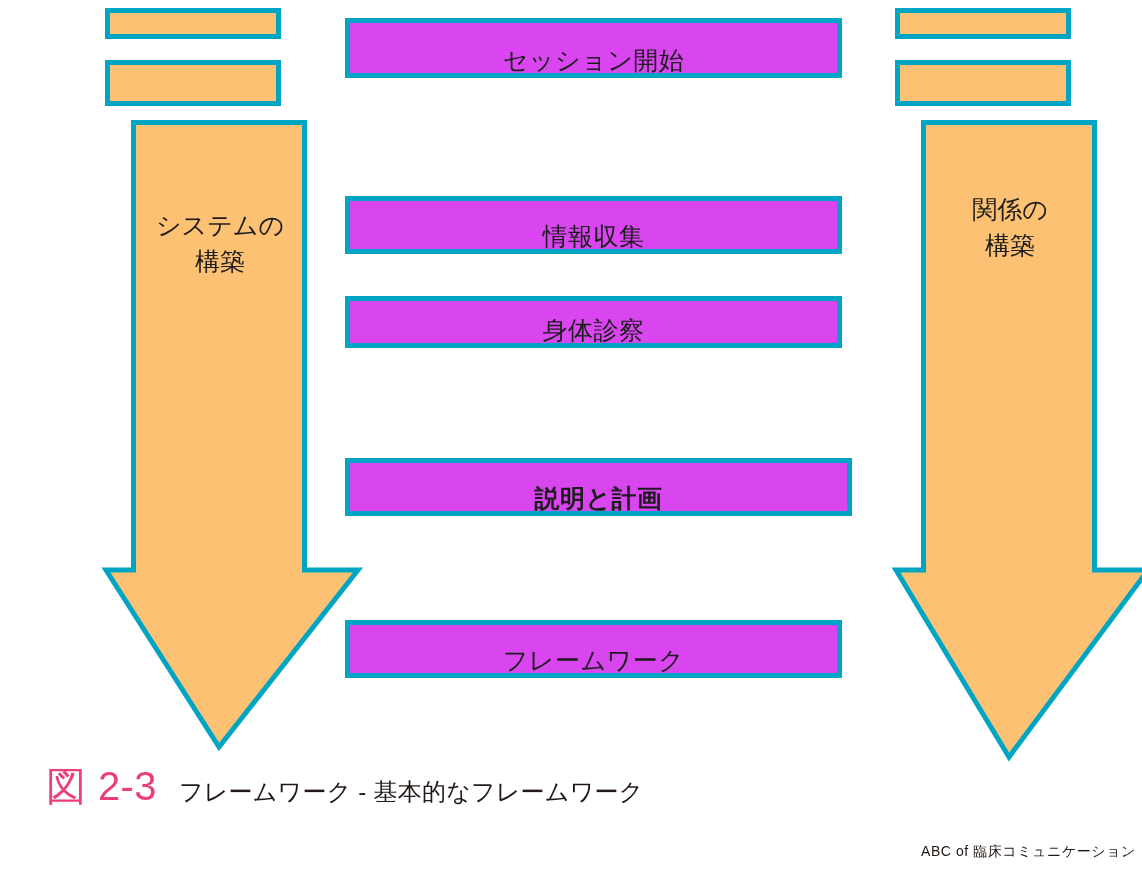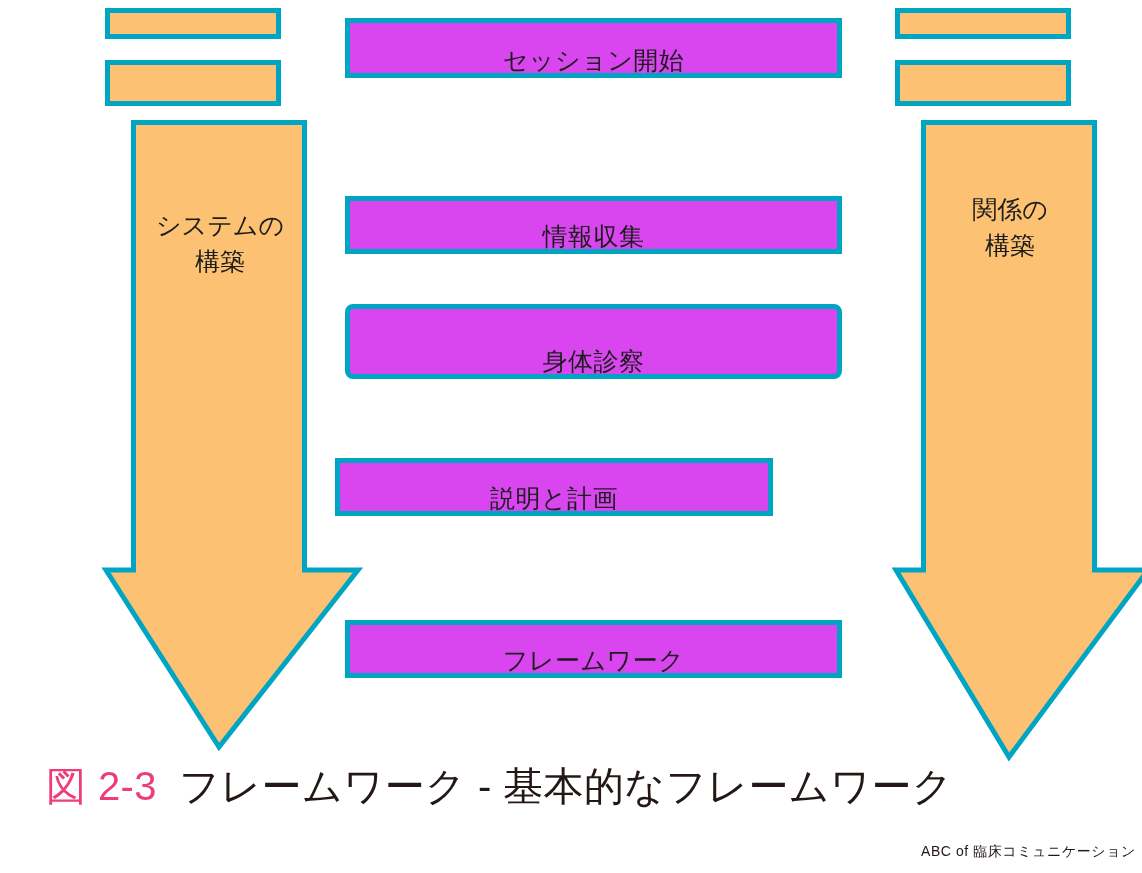--- a/index.html
+++ b/index.html
@@ -77,21 +77,21 @@
     align-items: baseline;
     white-space: nowrap;
   }
   #caption-number {
     color: #ee3d7b;
     font-size: 40px;
     letter-spacing: 0.01em;
   }
   #caption-text {
     color: #231815;
-    font-size: 40px;
+    font-size: 24px;
     margin-left: 22px;
     letter-spacing: 0.01em;
   }
 
   
   #page-footer {
     position: absolute;
     right: 6px;
     top: 843px;
     font-size: 14px;
@@ -123,25 +123,25 @@
   <div id="center-column">
 
     <div class="step-box" style="left:345px; top:18px; width:497px; height:60px;">
       <span class="step-label">セッション開始</span>
     </div>
 
     <div class="step-box" style="left:345px; top:160px; width:497px; height:58px;margin-top:36px;">
       <span class="step-label">情報収集</span>
     </div>
 
-    <div class="step-box" style="left:345px; top:304px; width:497px; height:75px;border-radius:8px;">
+    <div class="step-box" style="left:345px; top:296px; width:497px; height:52px;">
       <span class="step-label">身体診察</span>
     </div>
 
-    <div class="step-box" style="left:335px; top:458px; width:438px; height:58px;">
+    <div class="step-box" style="left:345px; top:458px; width:507px; height:58px;font-weight:bold;">
       <span class="step-label">説明と計画</span>
     </div>
 
     <div class="step-box" style="left:345px; top:620px; width:497px; height:58px;">
       <span class="step-label">フレームワーク</span>
     </div>
   </div>
 
   <div class="side-group" id="right-column" style="left:895px; width:176px;">
 

